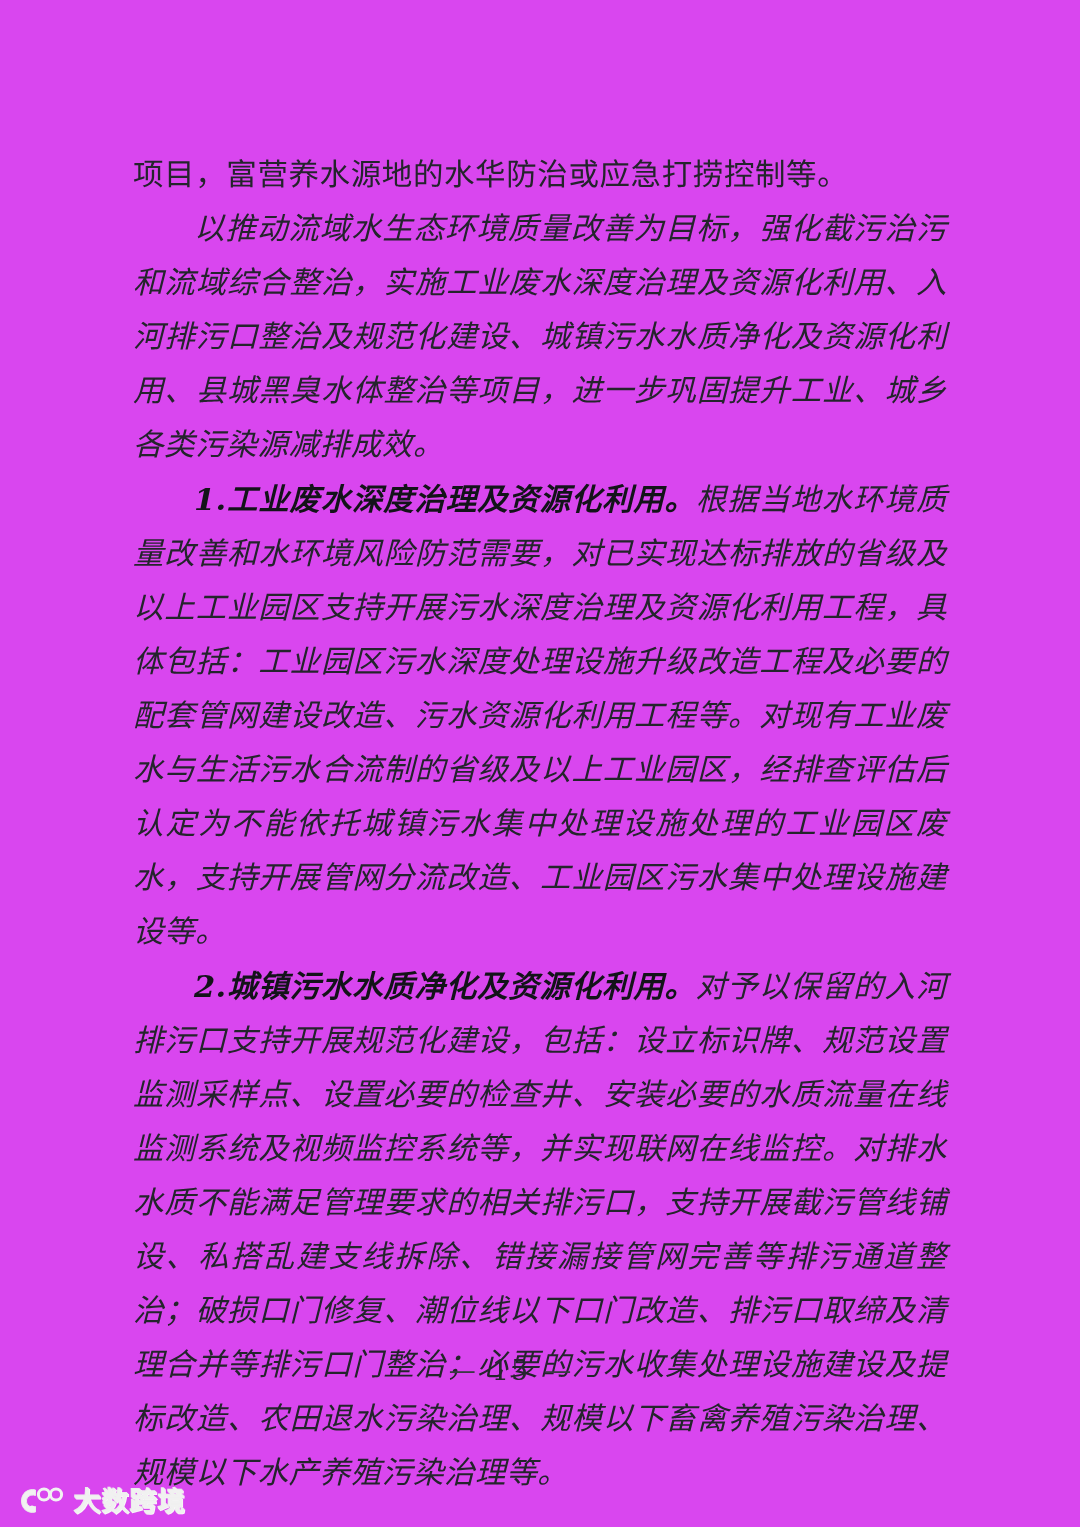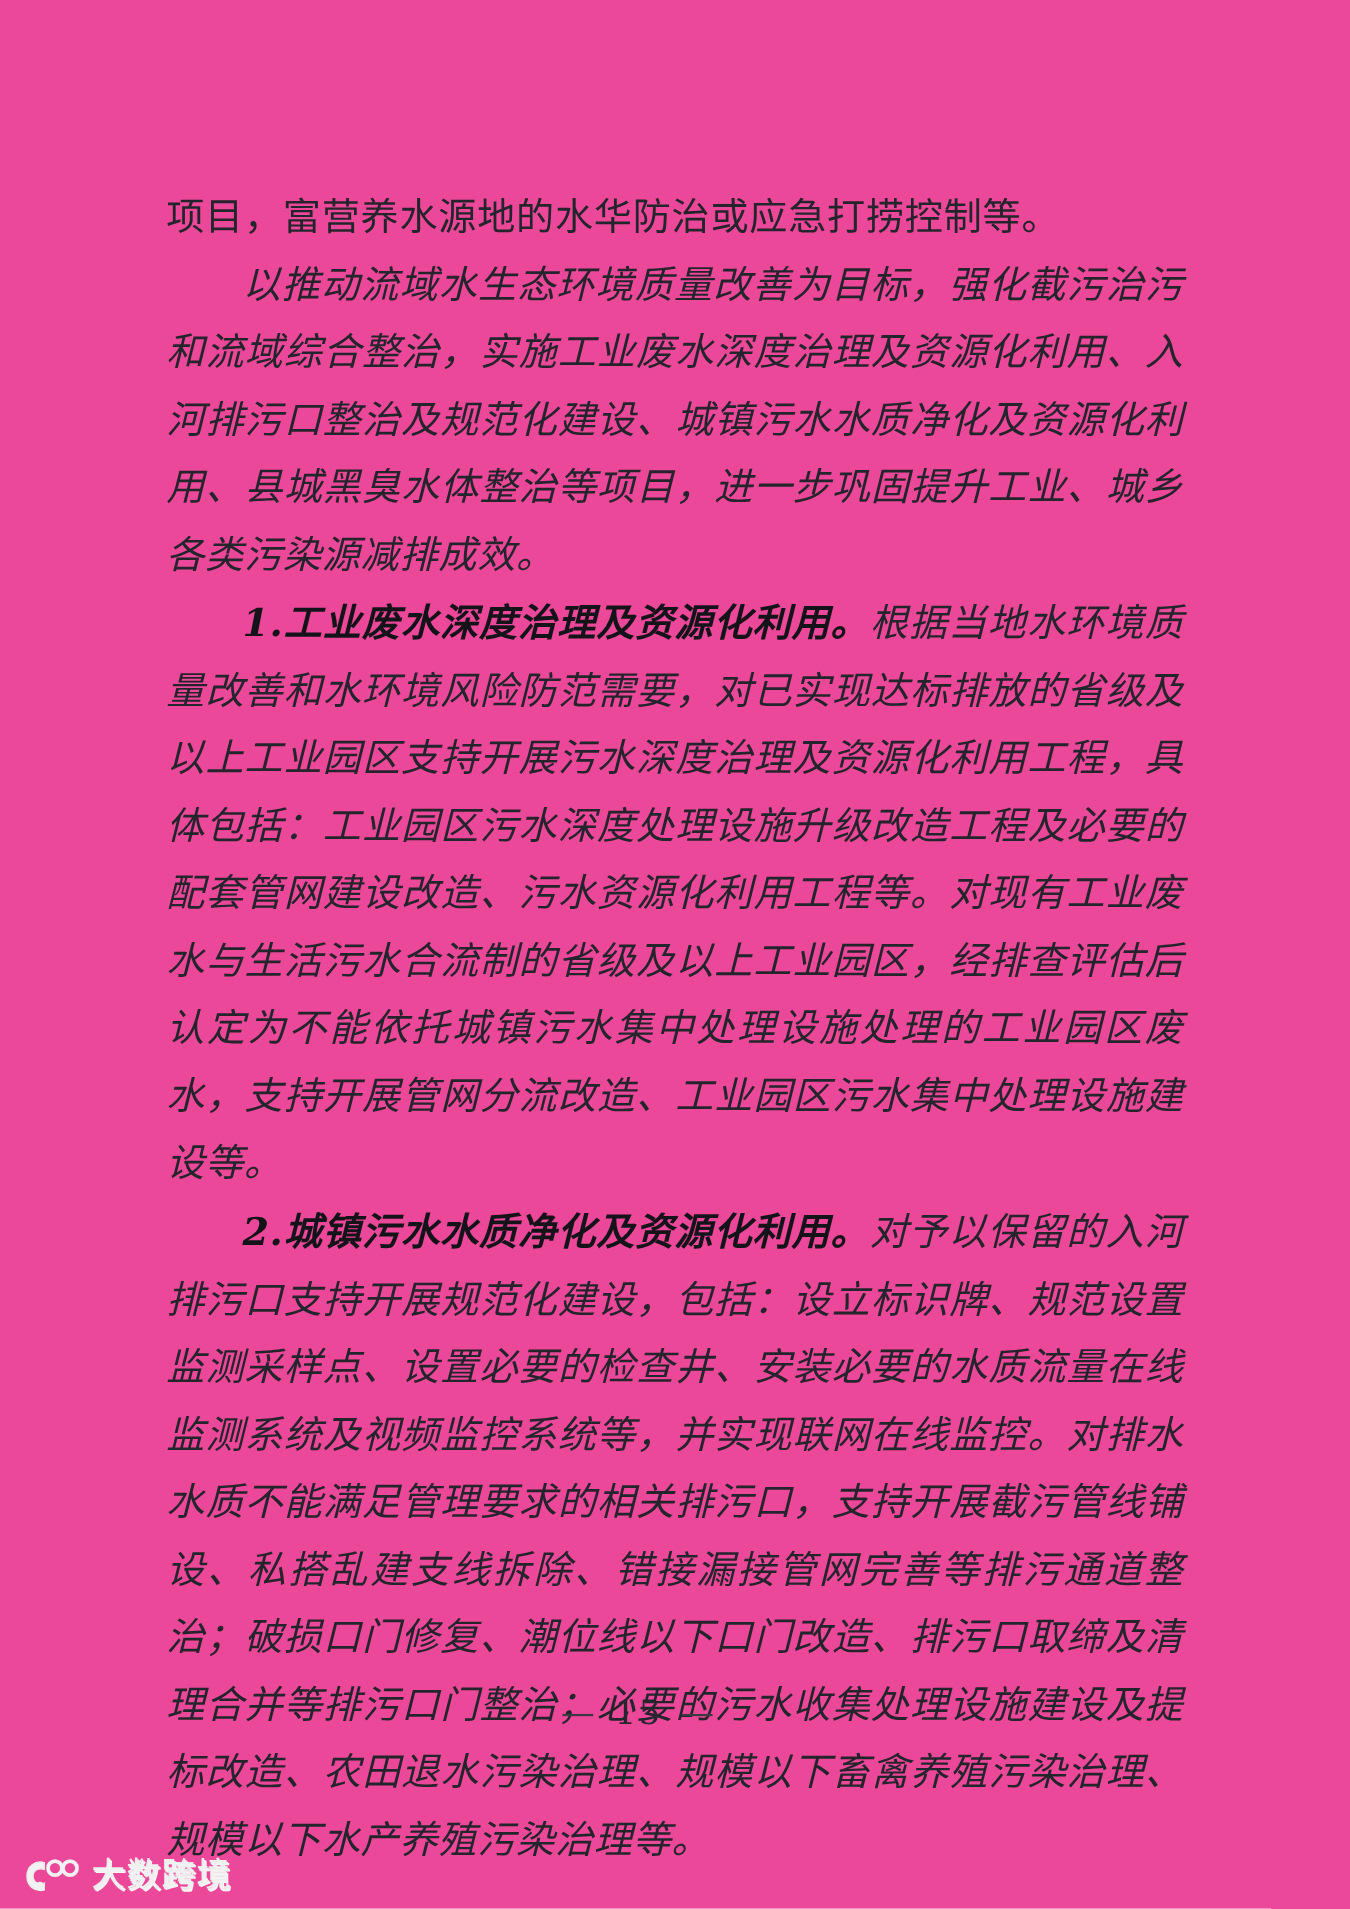--- a/index.html
+++ b/index.html
@@ -6,21 +6,21 @@
   html, body {
     margin: 0;
     padding: 0;
     background: #ffffff;
   }
 
   .page {
     position: relative;
     width: 1080px;
     height: 1527px;
-    background: #ec4899;
+    background: #d946ef;
     overflow: hidden;
     box-sizing: border-box;
     font-family: "DejaVu Serif", "Liberation Serif", serif;
     color: #24242c;
   }
 
   
   .content {
     position: absolute;
     left: 133px;
@@ -117,21 +117,21 @@
   }
 
   .wm-mark {
     width: 46px;
     height: 32px;
     display: block;
   }
 
   .wm-text {
     font-size: 27px;
-    font-weight: 400;
+    font-weight: 700;
     letter-spacing: 1px;
     color: #f1f1f1;
     font-family: "DejaVu Sans", "Liberation Sans", sans-serif;
     text-shadow:
        0 0 1px #e8e8e8,
        1px 1px 0 #fafafa,
       -1px -1px 0 #ededed;
     line-height: 1;
   }
 </style>

